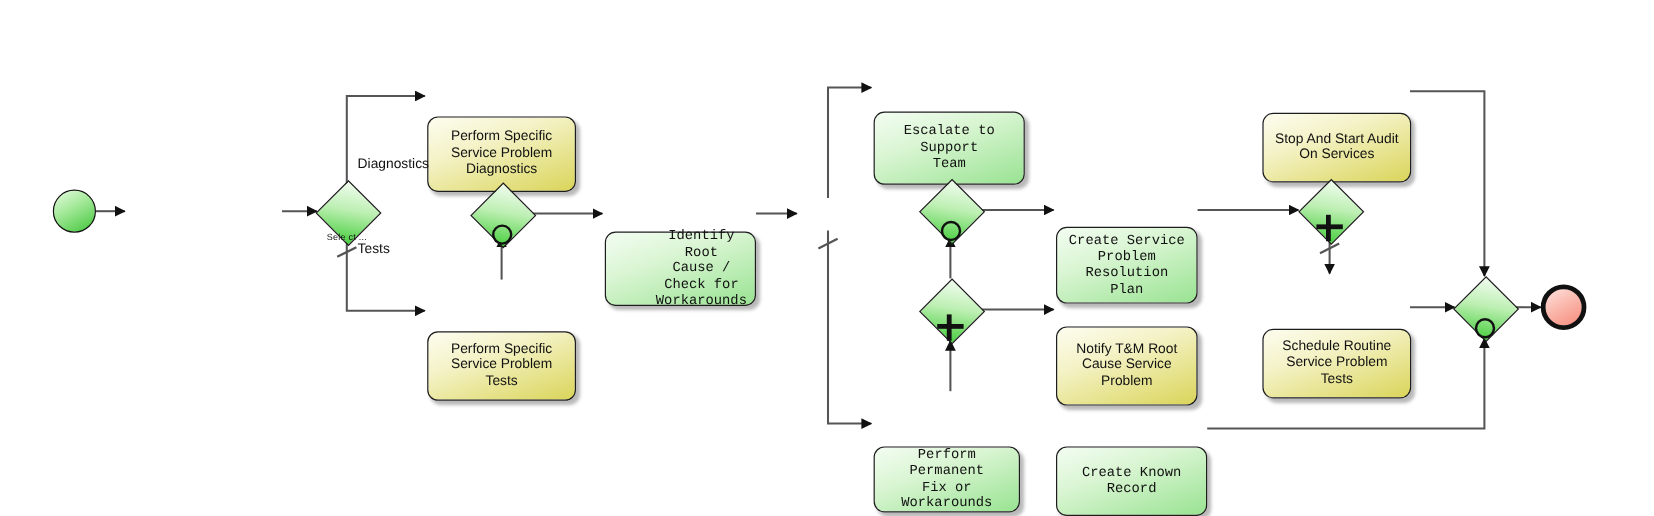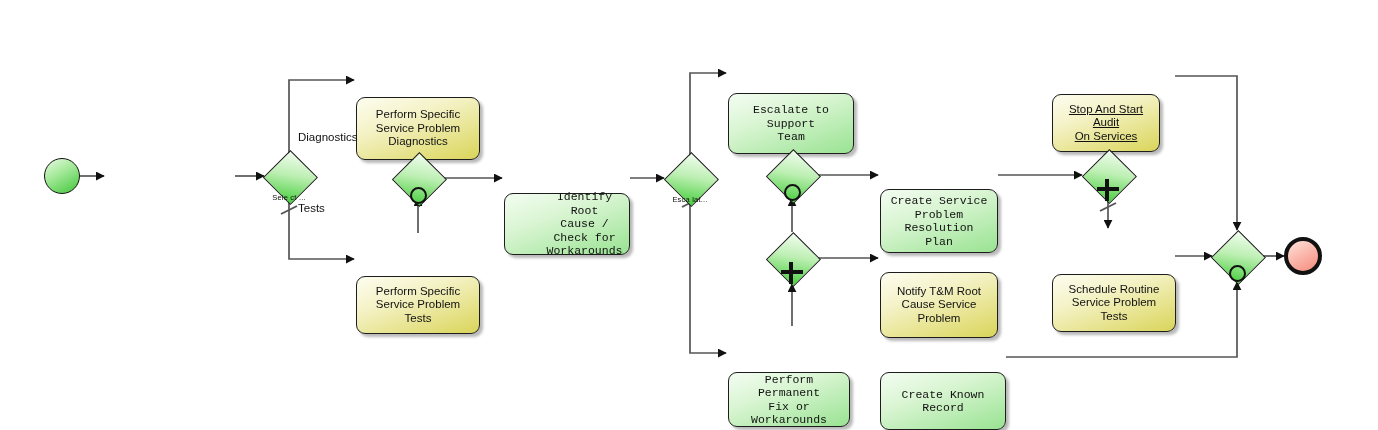--- a/index.html
+++ b/index.html
@@ -195,21 +195,21 @@
     </div>
   </div>
 
   <div class="node task green" style="left:880px;top:326px;width:126px;height:58px;">
     <div>
       <span>Create Known</span>
       <span>Record</span>
     </div>
   </div>
 
-  <div class="node task yellow" style="left:1052px;top:48px;width:108px;height:58px;text-decoration:underline;">
+  <div class="node task yellow" style="left:1052px;top:48px;width:124px;height:58px;">
     <div>
       <span>Stop And Start Audit</span>
       <span>On Services</span>
     </div>
   </div>
 
   <div class="node task yellow" style="left:1052px;top:228px;width:124px;height:58px;">
     <div>
       <span>Schedule Routine</span>
       <span>Service Problem Tests</span>
@@ -226,29 +226,20 @@
     </div>
   </div>
 
   <div class="node gw" style="left:392px;top:152px;">
     <div class="diamond"></div>
     <div class="glyph">
       <div class="ring"></div>
     </div>
   </div>
 
-  <div class="node gw" style="left:664px;top:152px;">
-    <div class="diamond"></div>
-    <div class="glyph label">
-      <div>
-        <span>Esca</span>
-        <span>lat...</span>
-      </div>
-    </div>
-  </div>
 
   <div class="node gw" style="left:766px;top:149px;">
     <div class="diamond"></div>
     <div class="glyph">
       <div class="ring"></div>
     </div>
   </div>
 
   <div class="node gw" style="left:766px;top:232px;">
     <div class="diamond"></div>

